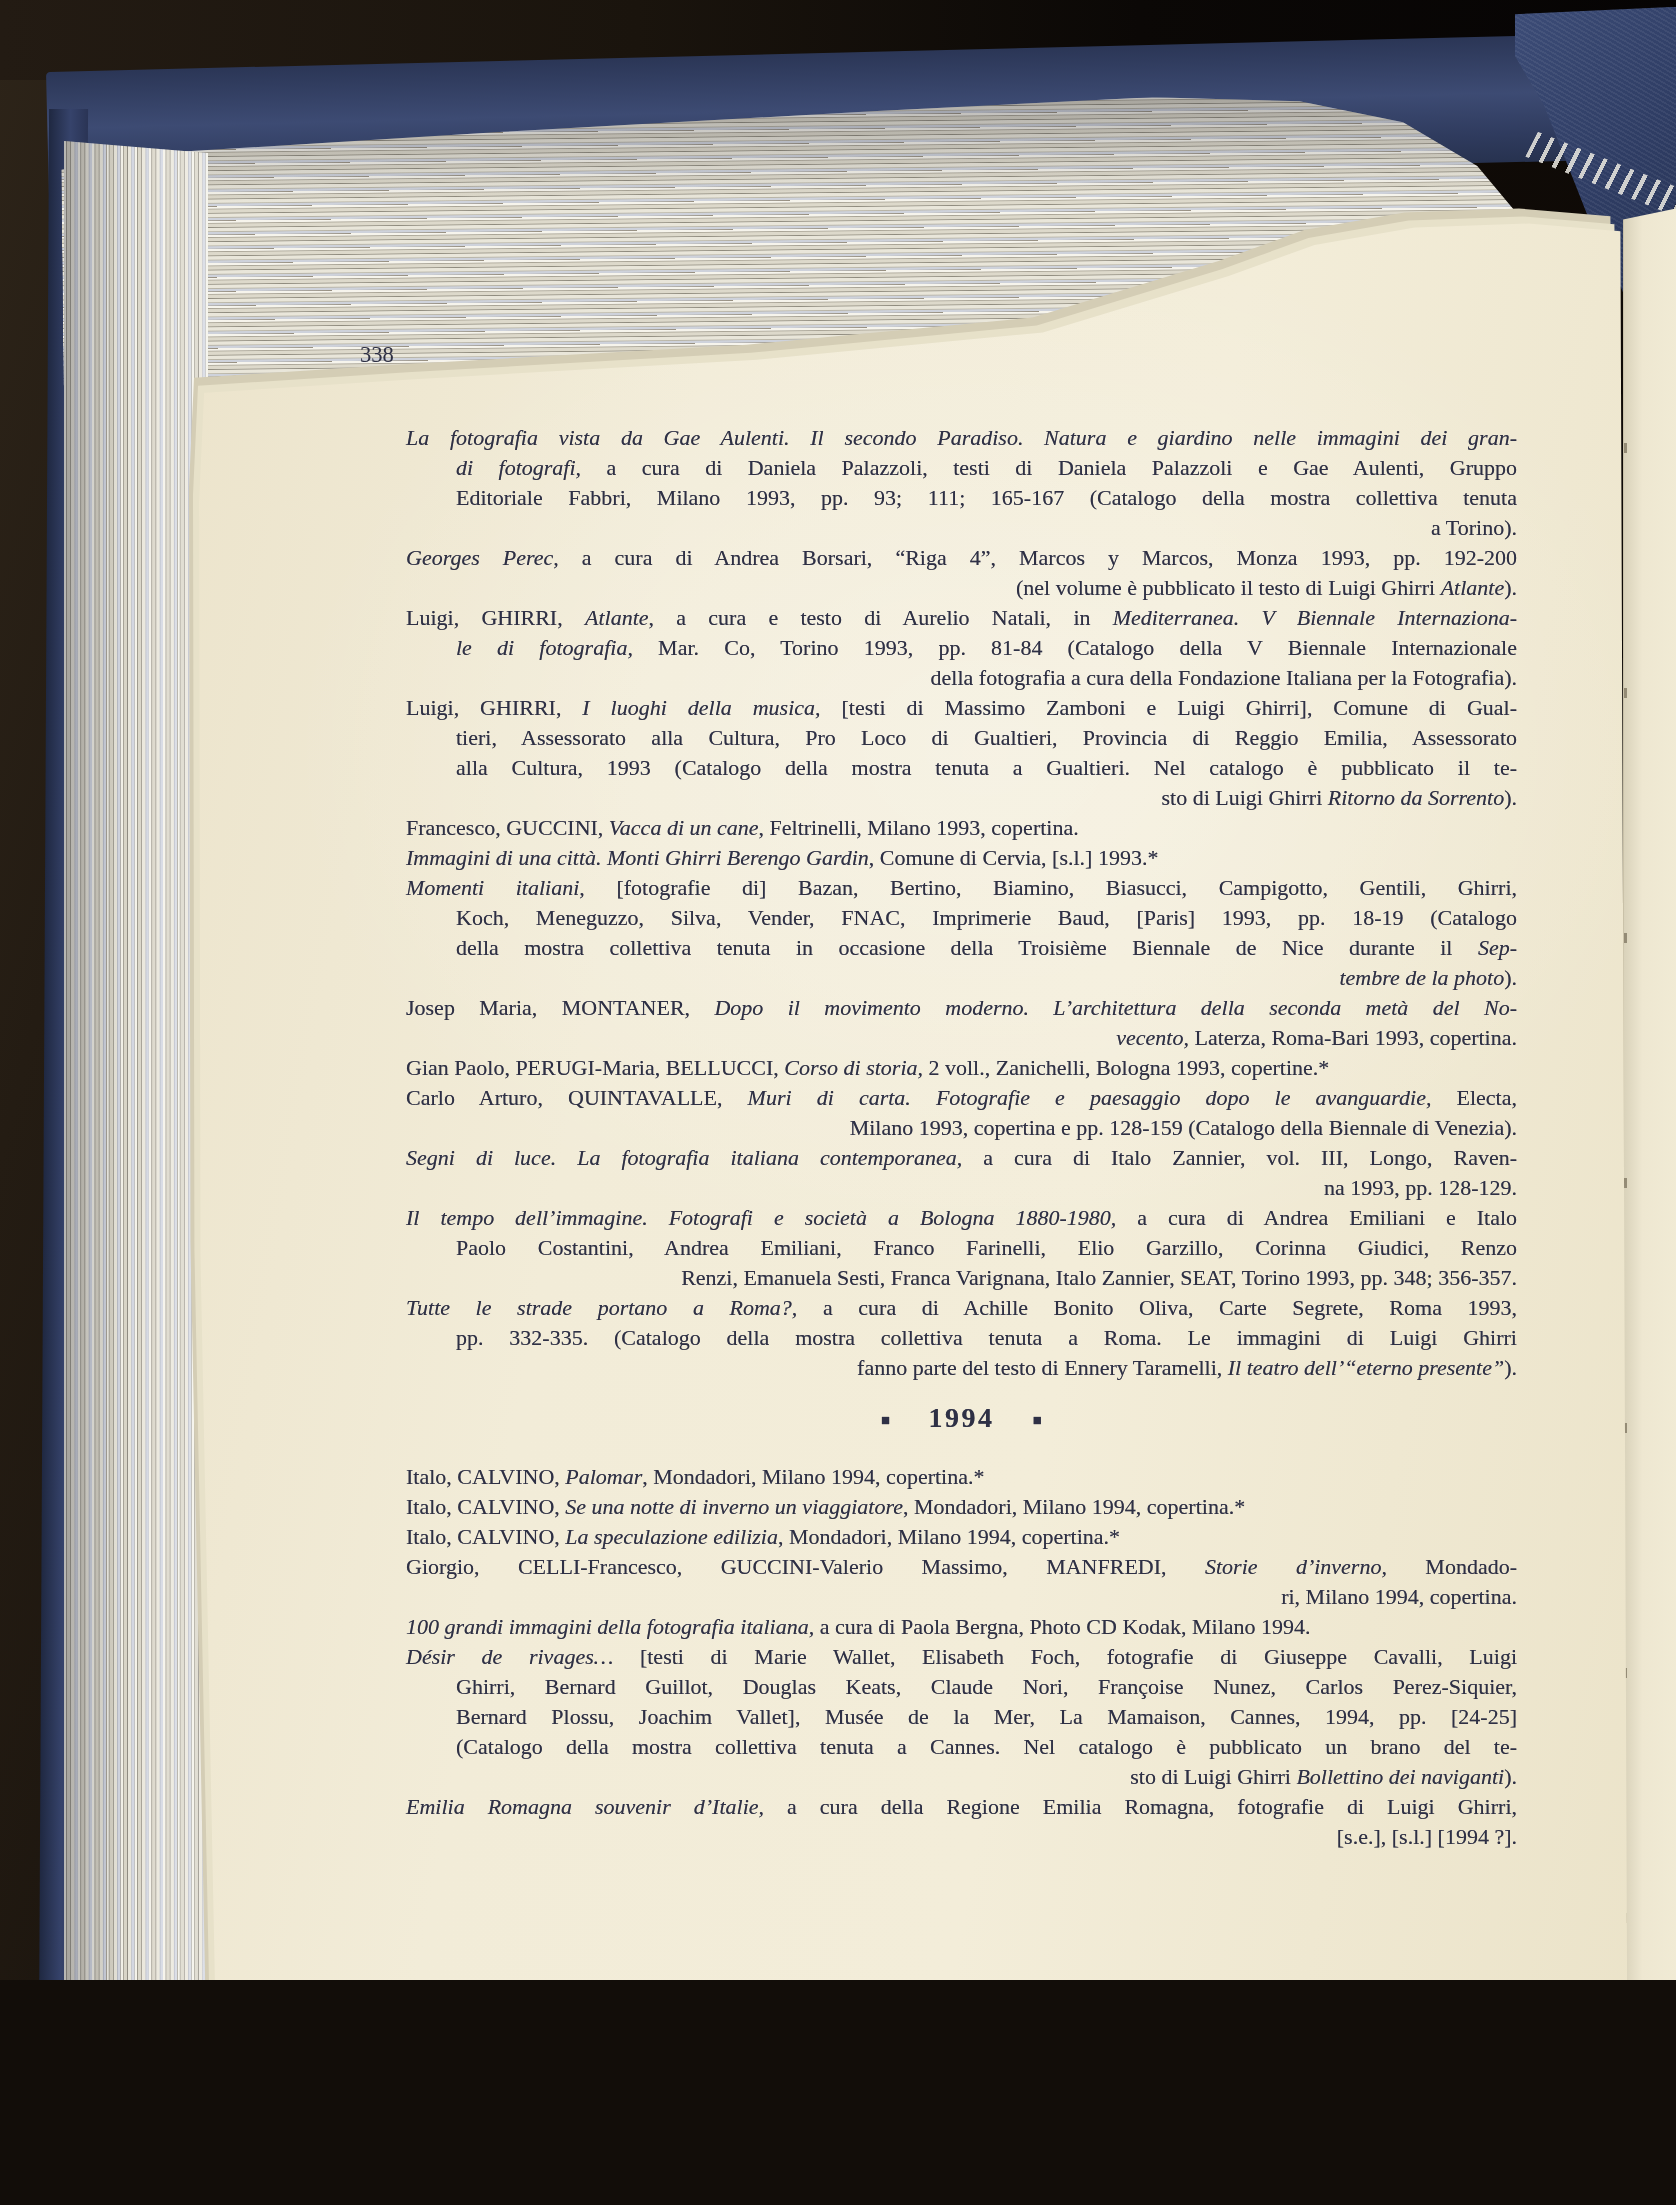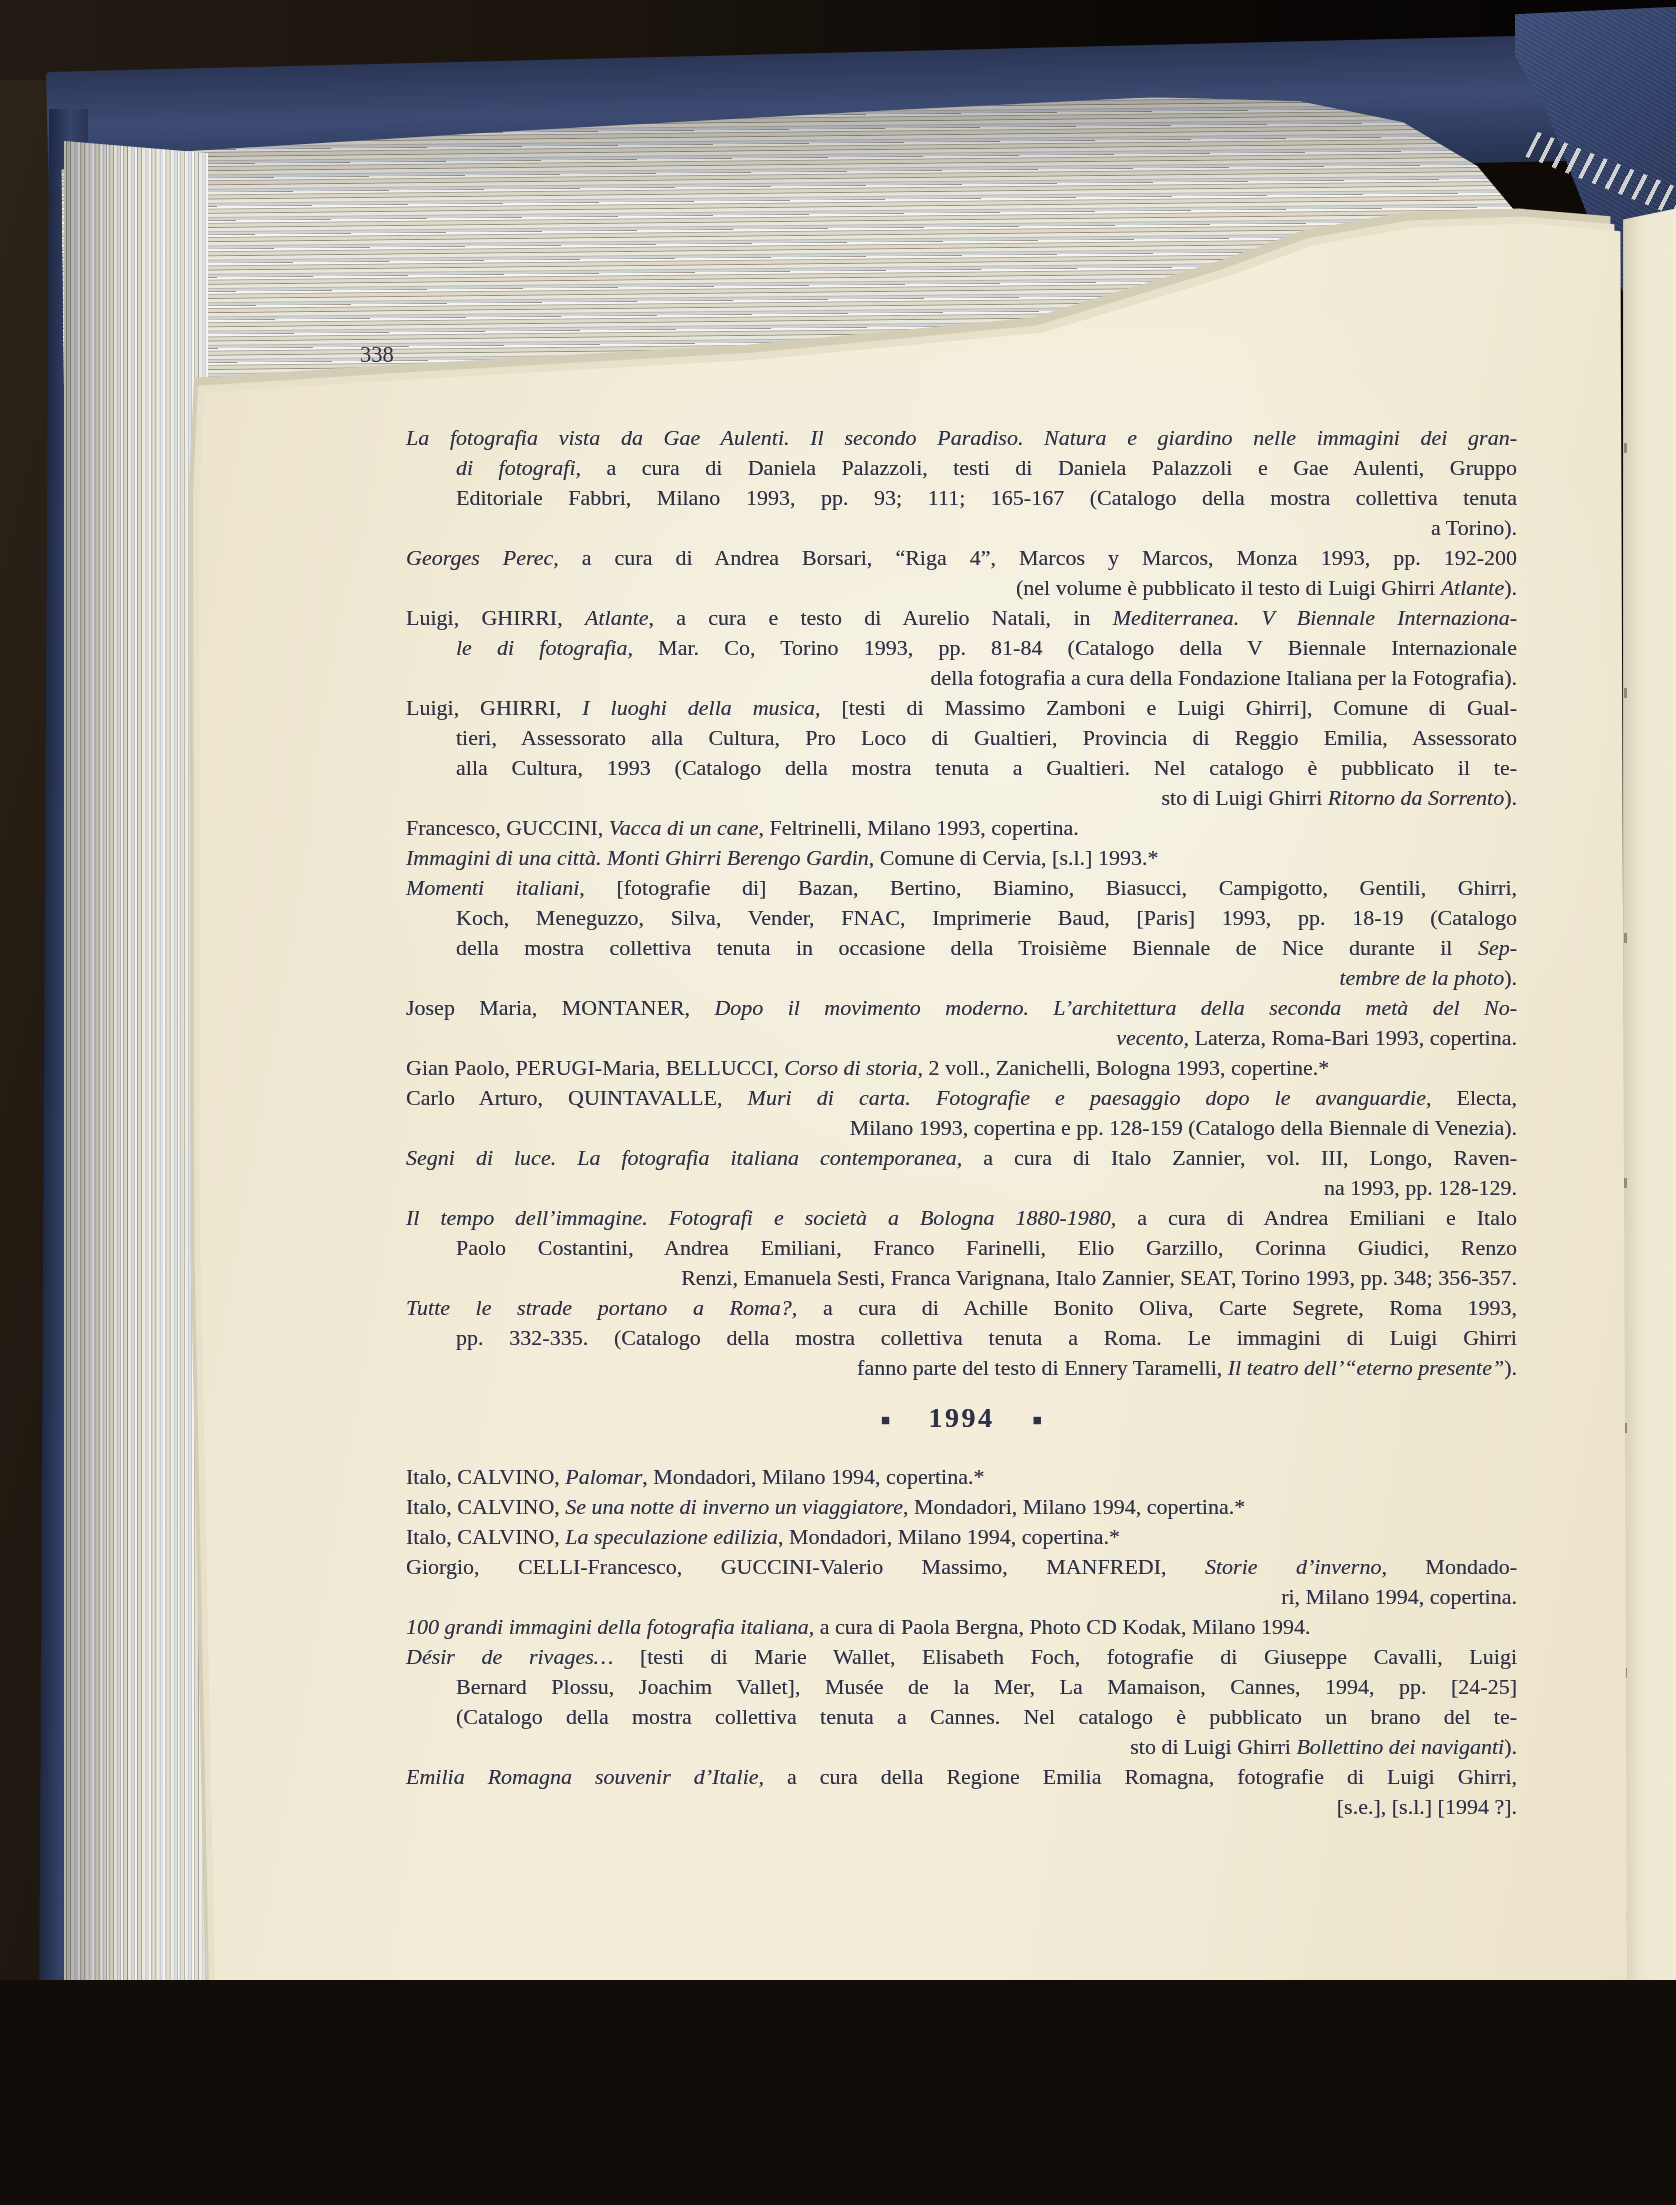--- a/index.html
+++ b/index.html
@@ -173,20 +173,21 @@
         </div>
         <div class="entry">
           <div class="line just"><span>Giorgio, CELLI-Francesco, GUCCINI-Valerio Massimo, MANFREDI, </span><span class="it">Storie d’inverno,</span><span> Mondado-</span></div>
           <div class="line cont"><span>ri, Milano 1994, copertina.</span></div>
         </div>
         <div class="entry">
           <div class="line"><span class="it">100 grandi immagini della fotografia italiana,</span><span> a cura di Paola Bergna, Photo CD Kodak, Milano 1994.</span></div>
         </div>
         <div class="entry">
           <div class="line just"><span class="it">Désir de rivages…</span><span> [testi di Marie Wallet, Elisabeth Foch, fotografie di Giuseppe Cavalli, Luigi</span></div>
+          <div class="line cont just"><span>Ghirri, Bernard Guillot, Douglas Keats, Claude Nori, Françoise Nunez, Carlos Perez-Siquier,</span></div>
           <div class="line cont just"><span>Bernard Plossu, Joachim Vallet], Musée de la Mer, La Mamaison, Cannes, 1994, pp. [24-25]</span></div>
           <div class="line cont just"><span>(Catalogo della mostra collettiva tenuta a Cannes. Nel catalogo è pubblicato un brano del te-</span></div>
           <div class="line cont"><span>sto di Luigi Ghirri </span><span class="it">Bollettino dei naviganti</span><span>).</span></div>
         </div>
         <div class="entry">
           <div class="line just"><span class="it">Emilia Romagna souvenir d’Italie,</span><span> a cura della Regione Emilia Romagna, fotografie di Luigi Ghirri,</span></div>
           <div class="line cont"><span>[s.e.], [s.l.] [1994 ?].</span></div>
         </div>
       </div>
   </div>

